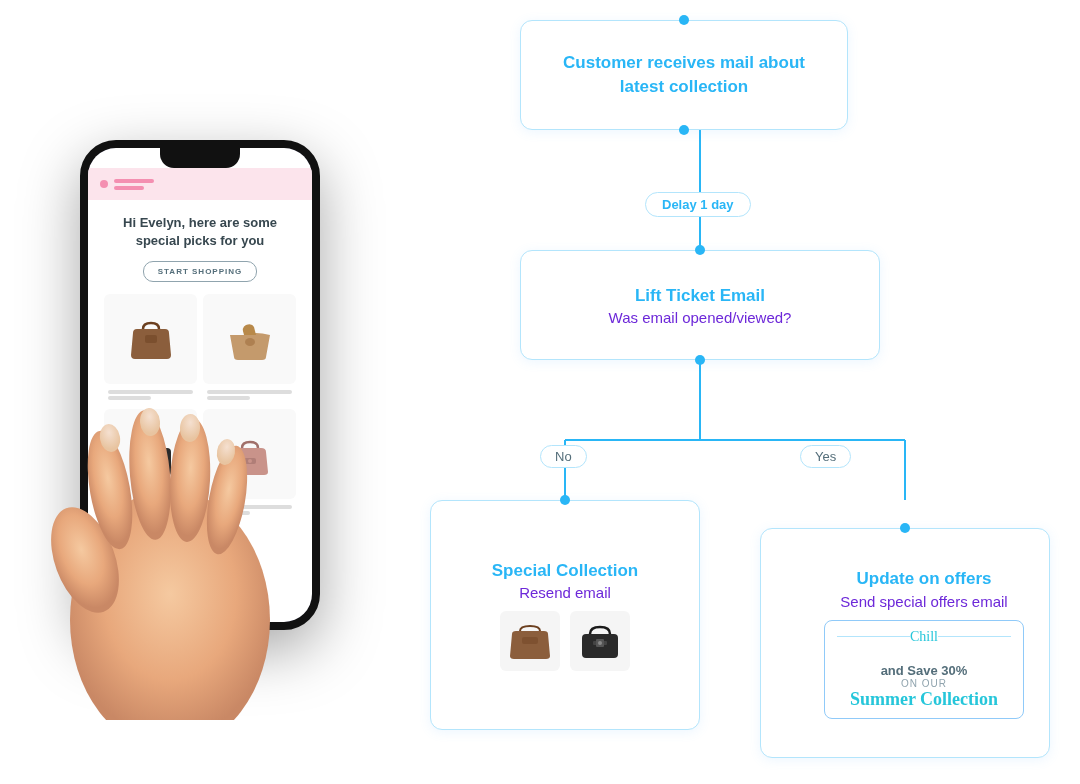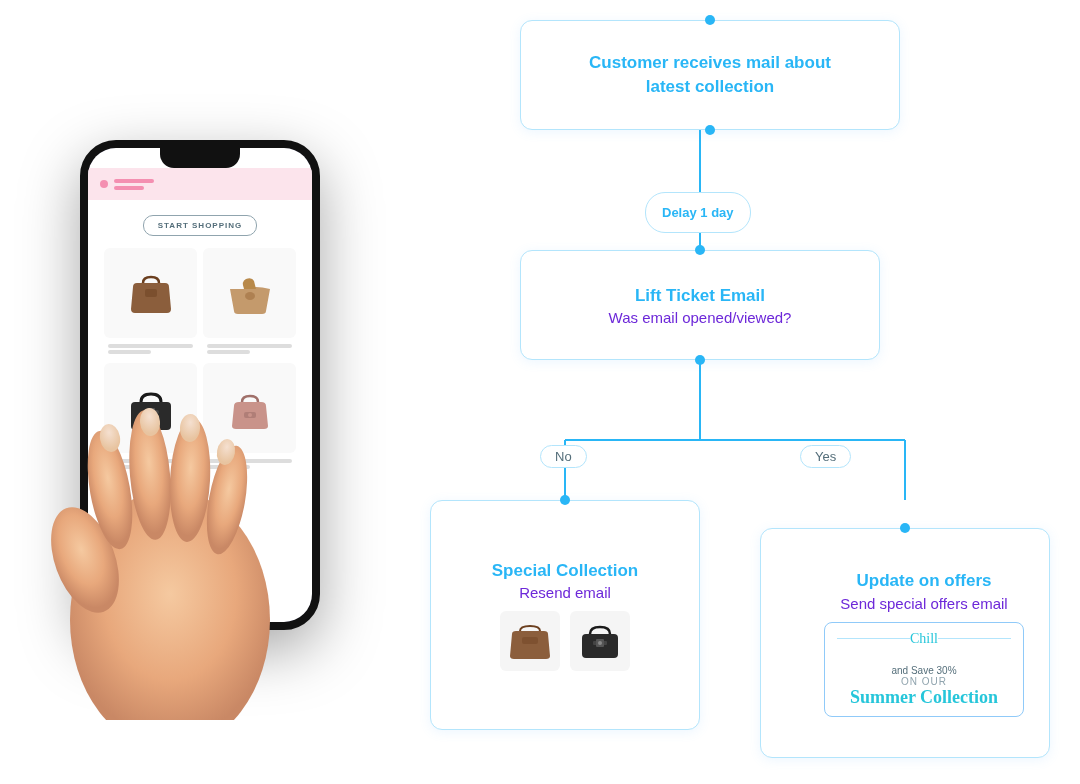--- a/index.html
+++ b/index.html
@@ -152,21 +152,21 @@
       display: flex;
       flex-direction: column;
       align-items: center;
       justify-content: center;
       text-align: center;
     }
 
     .box-top {
       left: 90px;
       top: 10px;
-      width: 380px;
+      width: 328px;
       height: 110px;
       text-align: center;
     }
 
     .box-middle {
       left: 90px;
       top: 240px;
       width: 360px;
       height: 110px;
     }
@@ -209,21 +209,21 @@
     }
 
     
     .delay-badge {
       position: absolute;
       left: 215px;
       top: 182px;
       background: #fff;
       border: 1.5px solid #b3e5fc;
       border-radius: 20px;
-      padding: 12px 16px;
+      padding: 4px 16px;
       font-size: 13px;
       color: #29b6f6;
       font-weight: 600;
       z-index: 10;
     }
 
     
     .branch-label {
       position: absolute;
       background: #fff;
@@ -286,23 +286,23 @@
       justify-content: center;
     }
 
     .chill-line {
       flex: 1;
       height: 1px;
       background: #b3e5fc;
     }
 
     .save-text {
-      font-size: 10px;
+      font-size: 13px;
       color: #546e7a;
-      font-weight: 400;
+      font-weight: 700;
       margin-top: 18px;
     }
 
     .on-our-text {
       font-size: 10px;
       color: #90a4ae;
       letter-spacing: 1px;
     }
 
     .summer-text {
@@ -339,20 +339,21 @@
     <div class="phone-screen">
       <div class="phone-notch"></div>
       <div class="phone-status-bar">
         <div class="status-dot"></div>
         <div class="status-lines">
           <div class="status-line" style="width:40px"></div>
           <div class="status-line" style="width:30px"></div>
         </div>
       </div>
       <div class="phone-content">
+        <div class="phone-greeting">Hi Evelyn, here are some special picks for you</div>
         <div class="phone-btn">START SHOPPING</div>
         <div class="phone-products">
 
           <div style="display:flex;flex-direction:column;gap:3px;">
             <div class="product-card">
               <svg width="52" height="44" viewBox="0 0 52 44">
                 <path d="M8 16 Q8 12 12 12 L40 12 Q44 12 44 16 L46 38 Q46 42 42 42 L10 42 Q6 42 6 38 Z" fill="#8B5E3C"></path>
                 <path d="M18 12 Q18 6 26 6 Q34 6 34 12" fill="none" stroke="#6B3F1F" stroke-width="2.5"></path>
                 <rect x="20" y="18" width="12" height="8" rx="2" fill="#6B3F1F" opacity="0.5"></rect>
               </svg>

